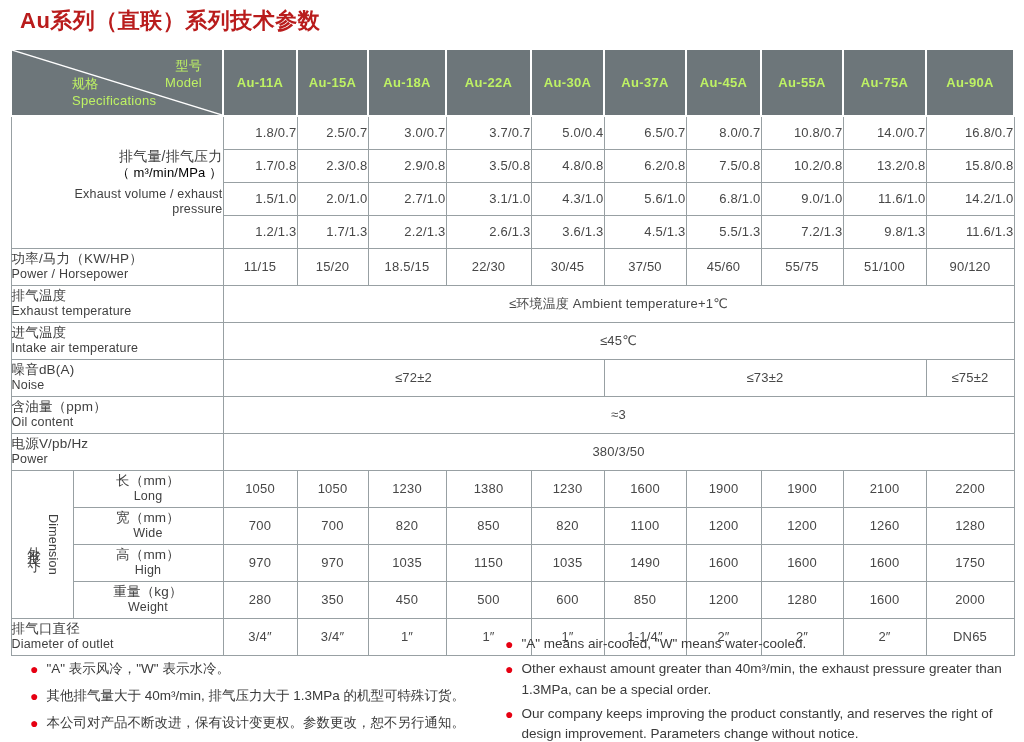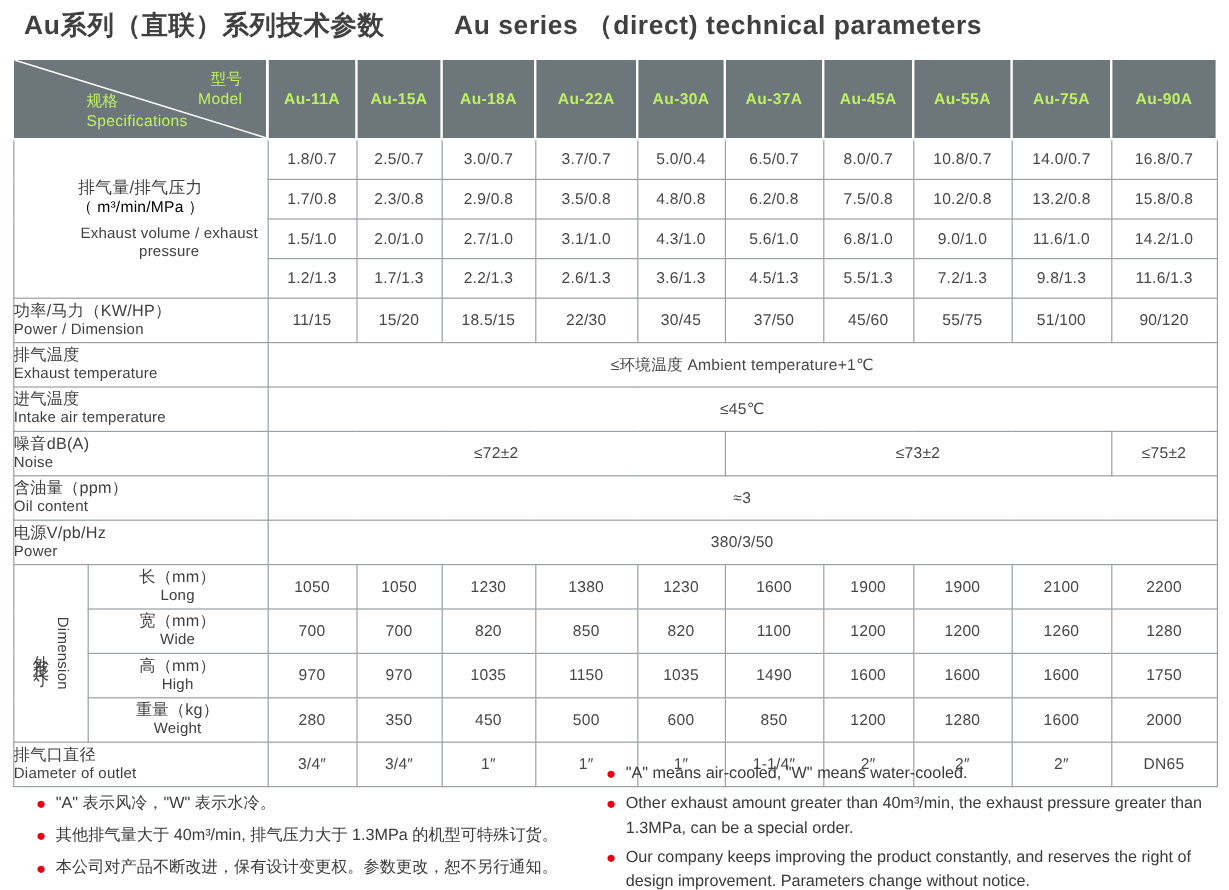--- a/index.html
+++ b/index.html
@@ -1,36 +1,36 @@
 <!DOCTYPE html>
 <html><head>
 <meta charset="utf-8">
 <style>
   * { box-sizing: border-box; }
   body { margin:0; background:#ffffff; font-family:"Liberation Sans","DejaVu Sans",sans-serif; }
   .page { position:relative; width:1024px; height:742px; background:#fff; overflow:hidden; }
 
   
   .titles { position:absolute; top:6px; left:20px; display:flex; gap:58px; white-space:nowrap; }
-  .title { color:#404040; font-size:22px; font-weight:bold; letter-spacing:0.5px; }
+  .title { color:#b91c1c; font-size:22px; font-weight:bold; letter-spacing:0.5px; }
 
   
   table.spec { position:absolute; top:48px; left:10px; width:1004px; border-collapse:collapse;
                table-layout:fixed; color:#3f3f3f; }
   table.spec th, table.spec td { padding:0; }
   thead th { background:#6d767a; color:#bef264; font-weight:bold; font-size:13px;
              border:2.5px solid #ffffff; height:67px; letter-spacing:0.3px; }
   th.corner { position:relative; }
   th.corner svg { position:absolute; top:0; left:0; width:100%; height:100%; }
   .corner-model { position:absolute; top:8px; right:20px; text-align:right; line-height:1.3; font-weight:normal; }
   .corner-spec  { position:absolute; bottom:5px; left:60px; text-align:left; line-height:1.3; font-weight:normal; }
 
   tbody td { border:1px solid #98a0a3; font-size:13px; text-align:center; height:37px;
              color:#474747; letter-spacing:0.2px; }
-  tr.subrow td { height:33px; }
+  tr.subrow td { height:33px;text-align:right; }
 
   td.lbl { text-align:left; padding-left:46px; }
   td.sublbl { text-align:center; padding-left:38px; }
   .lz { font-size:13.5px; line-height:1.2; color:#3f3f3f; }
   .le { font-size:12.5px; line-height:1.2; color:#3f3f3f; }
 
   td.biglbl { text-align:center; padding-left:0; }
   .biglbl .lz { font-size:14px; }
   .biglbl .lu { font-size:13px; line-height:1.25; color:#000000; }
   .biglbl .le { margin-top:6px;margin-left:48px; }
@@ -48,21 +48,20 @@
   .notes-en .note { margin-bottom:3px; line-height:1.55; }
   .bullet { color:#e60012; font-size:14px; flex:0 0 auto; }
 </style>
 </head>
 <body>
 
 <div class="page">
 
   <div class="titles">
     <div class="title">Au系列（直联）系列技术参数</div>
-    <div class="title">Au series （direct) technical parameters</div>
   </div>
 
   <table class="spec">
     <colgroup>
       <col style="width:62px">
         <col style="width:150px">
       <col style="width:74px">
         <col style="width:71px">
         <col style="width:78px">
         <col style="width:85px">
@@ -150,21 +149,21 @@
         <td>3.6/1.3</td>
         <td>4.5/1.3</td>
         <td>5.5/1.3</td>
         <td>7.2/1.3</td>
         <td>9.8/1.3</td>
         <td>11.6/1.3</td>
       </tr>
       <tr>
         <td class="lbl" colspan="2">
           <div class="lz">功率/马力（KW/HP）</div>
-          <div class="le">Power / Dimension</div>
+          <div class="le">Power / Horsepower</div>
         </td>
         <td>11/15</td>
         <td>15/20</td>
         <td>18.5/15</td>
         <td>22/30</td>
         <td>30/45</td>
         <td>37/50</td>
         <td>45/60</td>
         <td>55/75</td>
         <td>51/100</td>

